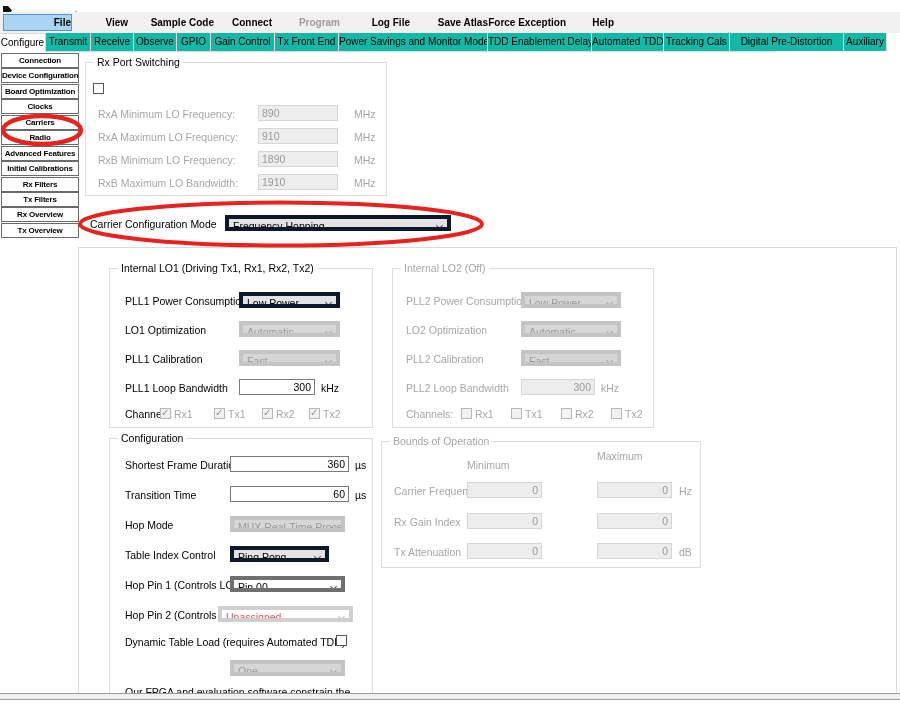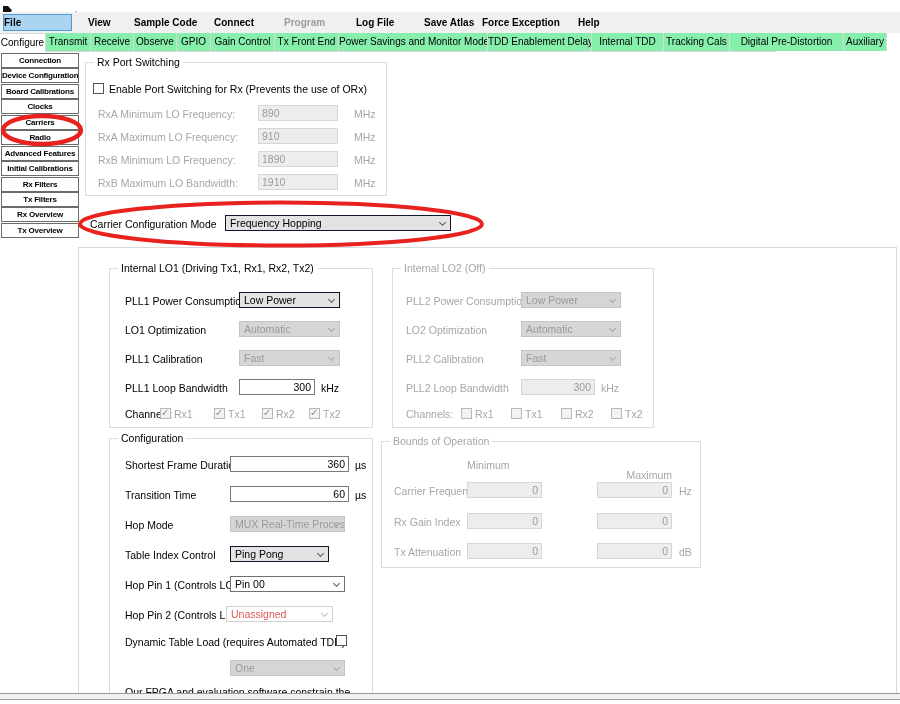--- a/index.html
+++ b/index.html
@@ -7,29 +7,29 @@
   body {
     width:900px; height:704px; position:relative; overflow:hidden;
     background:#fff; font-family:"Liberation Sans", sans-serif; color:#000;
   }
   
   .titlebar { position:absolute; left:0; top:0; width:900px; height:12px; background:#fff; }
   .app-icon { position:absolute; left:3px; top:1px; }
   .title-text { position:absolute; left:16px; top:9px; font-size:14px; color:#8b8b8b; white-space:nowrap; }
   
   .menubar { position:absolute; left:0; top:12px; width:900px; height:21px; background:#f0f0f0; }
-  .menu-item { position:absolute; top:2px; height:17px; line-height:17px; text-align:left;
+  .menu-item { position:absolute; top:2px; height:17px; line-height:17px; text-align:right;
     font-size:10px; font-weight:bold; white-space:nowrap; }
   .menu-item.active { background:#abd3f2; border:1px solid #4e9bd4; line-height:15px; }
   .menu-item.disabled { color:#9b9b9b; }
   
   .tabbar { position:absolute; left:0; top:33px; width:776px; height:19px; background:#f0f0f0;
     display:flex; border-bottom:1px solid #d9d9d9; }
   .tab { flex:none; height:18px; line-height:18px; text-align:center; font-size:10px;
-    border-right:1px solid #d9d9d9; white-space:nowrap; overflow:hidden; background:#86efac; }
+    border-right:1px solid #d9d9d9; white-space:nowrap; overflow:hidden; background:#14b8a6; }
   .tab.active { background:#fff; height:19px; border-top:1px solid #d9d9d9; line-height:17px; }
   .tab:nth-child(1){width:46px}.tab:nth-child(2){width:45px}.tab:nth-child(3){width:43px}
   .tab:nth-child(4){width:43px}.tab:nth-child(5){width:34px}.tab:nth-child(6){width:64px}
   .tab:nth-child(7){width:64px}.tab:nth-child(8){width:149px}.tab:nth-child(9){width:104px}
   .tab:nth-child(10){width:72px}.tab:nth-child(11){width:66px}.tab:nth-child(12){width:114px}
   .tab:nth-child(13){width:43px}
   
   .sidebar { position:absolute; left:1px; top:53px; width:78px; }
   .side-btn { height:15px; border:1px solid #6b6b6b; background:#fff; margin-bottom:0.45px;
     text-align:center; font-size:8px; font-weight:bold; line-height:13px; letter-spacing:-0.2px;
@@ -38,21 +38,21 @@
   .group { position:absolute; border:1px solid #dcdcdc; background:#fff; }
   .gtitle { position:absolute; top:-7px; left:8px; background:#fff; padding:0 3px; font-size:10.5px; white-space:nowrap; }
   .lbl { position:absolute; font-size:10.5px; white-space:nowrap; }
   .dim { color:#a6a6a6; }
   
   .tin { position:absolute; height:16px; border:1px solid #7a7a7a; background:#fff;
     font-family:"Liberation Sans", sans-serif; font-size:10.5px; padding:0 3px; text-align:right; color:#000; }
   .tin.left { text-align:left; }
   .tin.disabled { border-color:#d6d6d6; background:#ededed; color:#9a9a9a; }
   
-  .combo { position:absolute; height:16px; border:1px solid #0f172a; background:#e3e3e3;
+  .combo { position:absolute; height:16px; border:4px solid #0f172a; background:#e3e3e3;
     font-size:10.5px; line-height:14px; padding-left:4px; white-space:nowrap; overflow:hidden; }
   .combo .arr { position:absolute; right:5px; top:4px; width:5px; height:5px;
     border-right:1px solid #5a5a5a; border-bottom:1px solid #5a5a5a; transform:rotate(45deg); }
   .combo.disabled { background:#d6d6d6; border-color:#c4c4c4; color:#9a9a9a; }
   .combo.disabled .arr { border-color:#a8a8a8; }
   .combo.white { background:#fff; border-color:#707070; }
   .combo.unassigned { background:#fff; border-color:#cfcfcf; color:#dd5a55; }
   .combo.unassigned .arr { border-color:#c0c0c0; }
   
   .cb { position:absolute; width:11px; height:11px; border:1px solid #555; background:#fff; }
@@ -92,45 +92,44 @@
 <div class="tabbar">
   <div class="tab active">Configure</div>
   <div class="tab">Transmit</div>
   <div class="tab">Receive</div>
   <div class="tab">Observe</div>
   <div class="tab">GPIO</div>
   <div class="tab">Gain Control</div>
   <div class="tab">Tx Front End</div>
   <div class="tab">Power Savings and Monitor Mode</div>
   <div class="tab">TDD Enablement Delays</div>
-  <div class="tab">Internal TDD</div>
+  <div class="tab">Automated TDD</div>
   <div class="tab">Tracking Cals</div>
   <div class="tab">Digital Pre-Distortion</div>
   <div class="tab">Auxiliary</div>
 </div>
 
 <div class="sidebar">
   <div class="side-btn">Connection</div>
   <div class="side-btn">Device Configuration</div>
-  <div class="side-btn">Board Calibrations</div>
+  <div class="side-btn">Board Optimization</div>
   <div class="side-btn">Clocks</div>
   <div class="side-btn">Carriers</div>
   <div class="side-btn">Radio</div>
   <div class="side-btn">Advanced Features</div>
   <div class="side-btn">Initial Calibrations</div>
   <div class="side-btn">Rx Filters</div>
   <div class="side-btn">Tx Filters</div>
   <div class="side-btn">Rx Overview</div>
   <div class="side-btn">Tx Overview</div>
 </div>
 
 <div class="group" style="left:85px;top:62px;width:302px;height:134px">
   <span class="gtitle">Rx Port Switching</span>
   <span class="cb" style="left:7px;top:20px"></span>
-  <span class="lbl" style="left:23px;top:20px">Enable Port Switching for Rx (Prevents the use of ORx)</span>
 
   <span class="lbl dim" style="left:12px;top:45px">RxA Minimum LO Frequency:</span>
   <input class="tin left disabled" style="left: 172px; top: 42px; width: 80px;" value="890">
   <span class="lbl dim" style="left:268px;top:45px">MHz</span>
 
   <span class="lbl dim" style="left:12px;top:68px">RxA Maximum LO Frequency:</span>
   <input class="tin left disabled" style="left: 172px; top: 65px; width: 80px;" value="910">
   <span class="lbl dim" style="left:268px;top:68px">MHz</span>
 
   <span class="lbl dim" style="left:12px;top:91px">RxB Minimum LO Frequency:</span>
@@ -220,35 +219,35 @@
     </div>
     <span class="lbl" style="left:15px;top:110px">Table Index Control</span>
     <div class="combo" style="left:120px;top:107px;width:99px">
       <span>Ping Pong</span><span class="arr"></span>
     </div>
     <span class="lbl" style="left:15px;top:140px">Hop Pin 1 (Controls LO1)</span>
     <div class="combo white" style="left:120px;top:137px;width:115px">
       <span>Pin 00</span><span class="arr"></span>
     </div>
     <span class="lbl" style="left:15px;top:170px">Hop Pin 2 (Controls LO2)</span>
-    <div class="combo unassigned" style="left:116px;top:167px;width:107px">
+    <div class="combo unassigned" style="left:108px;top:167px;width:135px">
       <span>Unassigned</span><span class="arr"></span>
     </div>
     <span class="lbl" style="left:15px;top:197px">Dynamic Table Load (requires Automated TDD)</span>
     <span class="cb" style="left:226px;top:196px"></span>
     <div class="combo disabled" style="left:120px;top:221px;width:115px">
       <span>One</span><span class="arr"></span>
     </div>
     <span class="note" style="left:15px;top:247px;width:246px">Our FPGA and evaluation software constrain the number of</span>
   </div>
 
   <div class="group" style="left:302px;top:193px;width:320px;height:127px">
     <span class="gtitle dim">Bounds of Operation</span>
     <span class="lbl dim" style="left:85px;top:17px;width:75px;text-align:left">Minimum</span>
-    <span class="lbl dim" style="left:215px;top:27px;width:75px;text-align:right">Maximum</span>
+    <span class="lbl dim" style="left:215px;top:8px;width:75px;text-align:left">Maximum</span>
 
     <span class="lbl dim" style="left:12px;top:43px">Carrier Frequency</span>
     <input class="tin disabled" style="left: 85px; top: 40px; width: 75px;" value="0">
     <input class="tin disabled" style="left: 215px; top: 40px; width: 75px;" value="0">
     <span class="lbl dim" style="left:297px;top:43px">Hz</span>
 
     <span class="lbl dim" style="left:12px;top:74px">Rx Gain Index</span>
     <input class="tin disabled" style="left: 85px; top: 71px; width: 75px;" value="0">
     <input class="tin disabled" style="left: 215px; top: 71px; width: 75px;" value="0">
 

